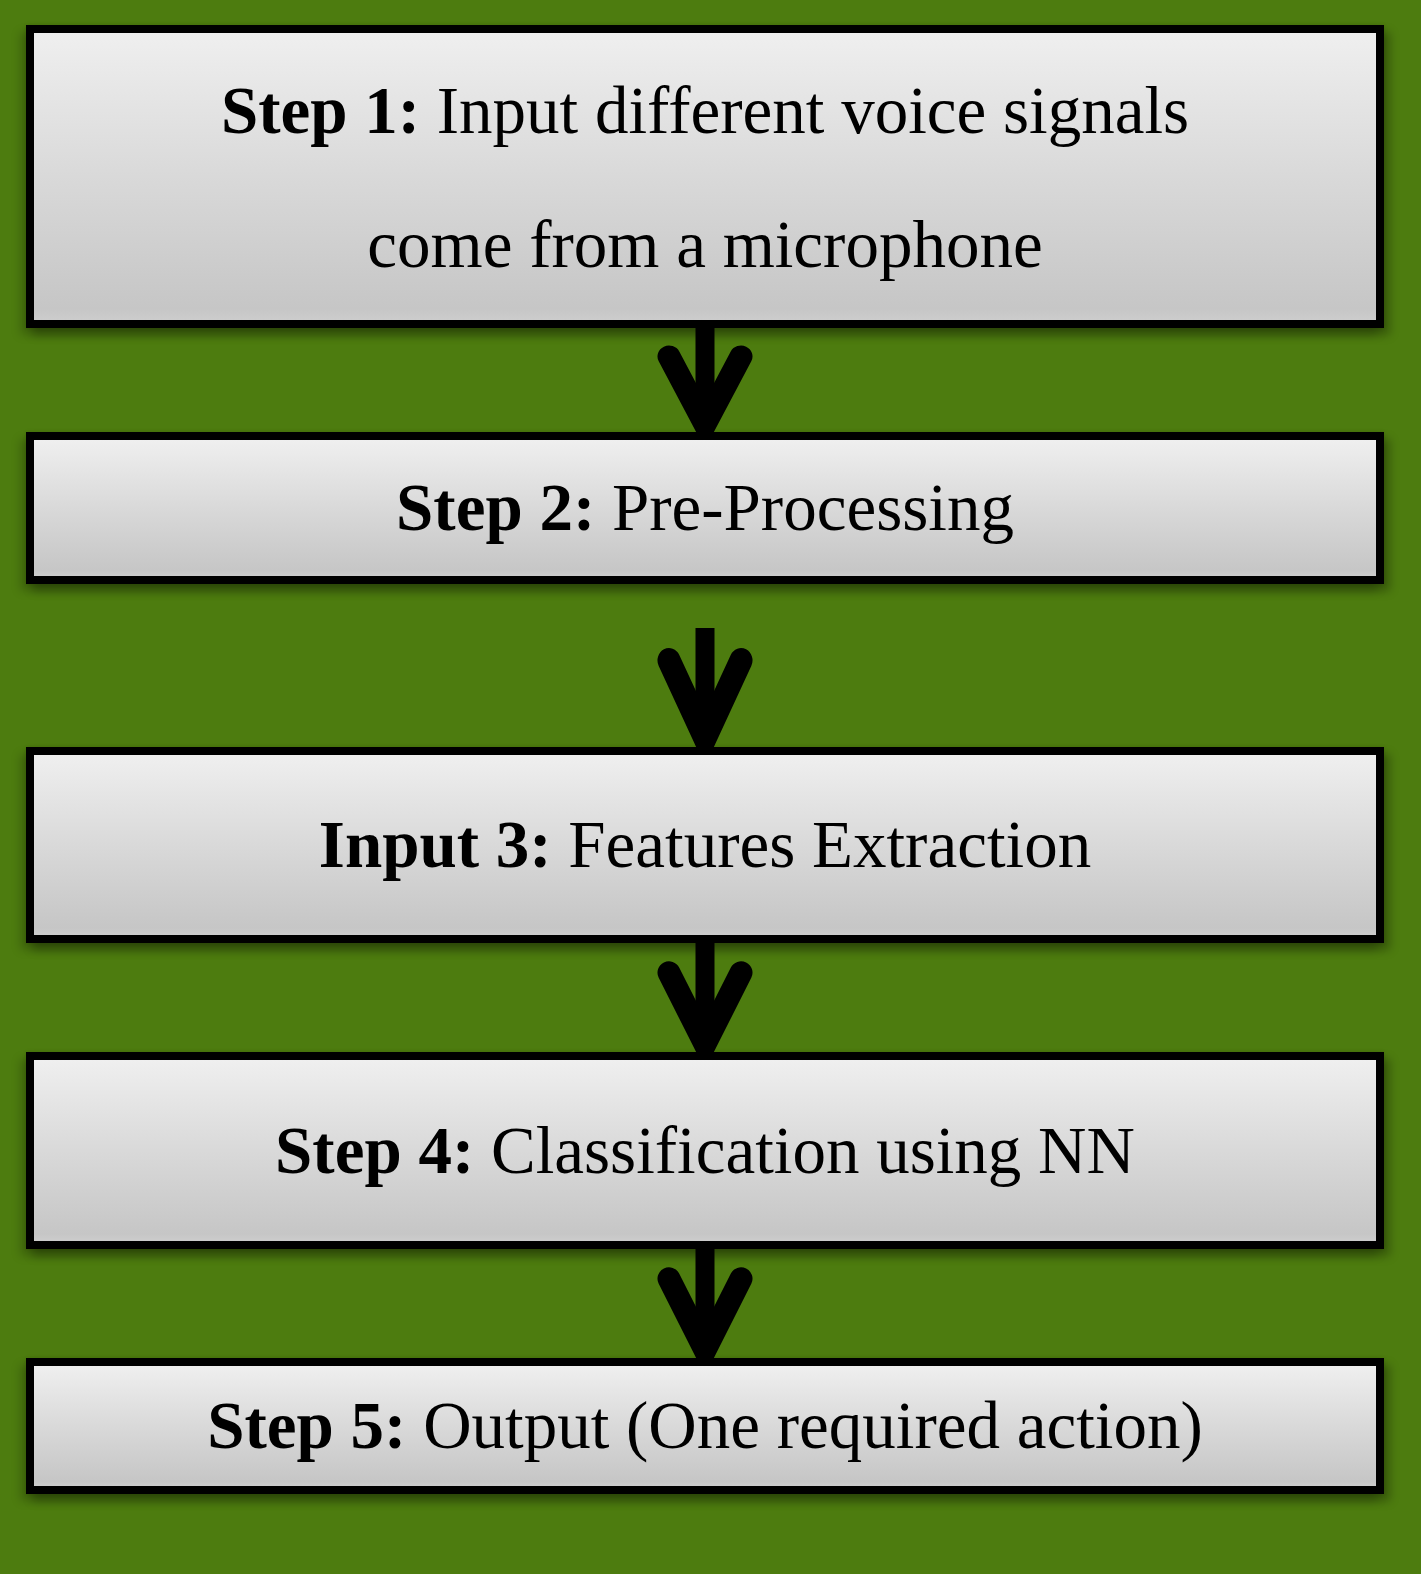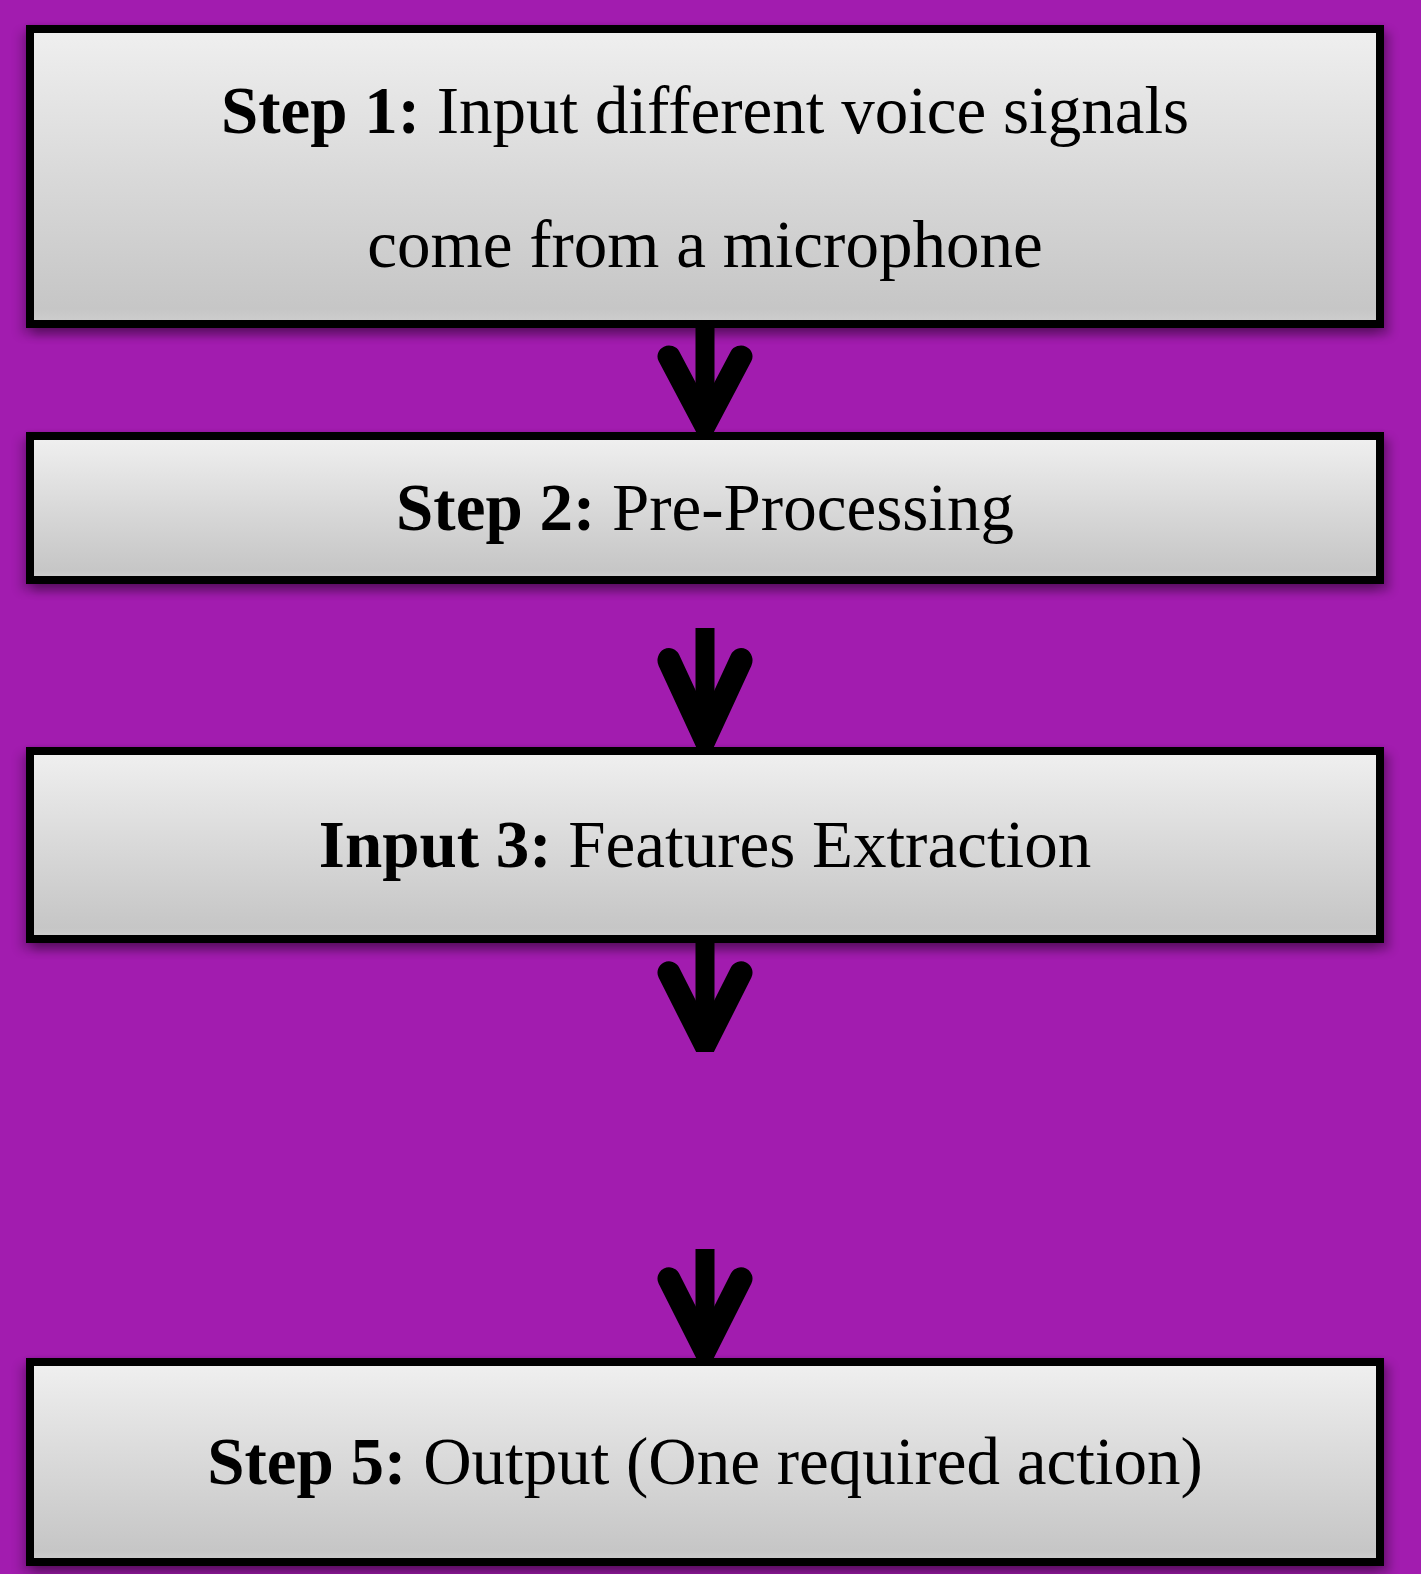--- a/index.html
+++ b/index.html
@@ -4,21 +4,21 @@
 <style>
   html, body {
     margin: 0;
     padding: 0;
     background: #ffffff;
   }
   .canvas {
     position: relative;
     width: 1421px;
     height: 1574px;
-    background: #a21caf;
+    background: #4d7c0f;
     font-family: "Liberation Serif", "DejaVu Serif", serif;
     color: #000000;
     overflow: hidden;
     text-decoration: underline;
   }
   .flow-box {
     position: absolute;
     left: 26px;
     width: 1358px;
     box-sizing: border-box;
@@ -27,21 +27,21 @@
     box-shadow: 6px 7px 9px rgba(0,0,0,0.28), -6px 7px 9px rgba(0,0,0,0.18), 0 0 4px rgba(0,0,0,0.12);
     display: flex;
     align-items: center;
     justify-content: center;
     text-align: center;
   }
   .box-1 { top: 25px;   height: 303px; }
   .box-2 { top: 432px;  height: 152px; }
   .box-3 { top: 747px;  height: 196px; }
   .box-4 { top: 1052px; height: 197px; }
-  .box-5 { top: 1358px; height: 208px; text-align: right; }
+  .box-5 { top: 1358px; height: 136px; text-align: right; }
 
   .box-text {
     font-size: 67px;
     line-height: 1.25;
     white-space: nowrap;
   }
   .box-1 .box-text { line-height: 2.0; }
   .step-label { font-weight: 700; }
 
   .flow-arrow {
@@ -88,20 +88,25 @@
     <div class="box-text">
       <span class="step-label">Input 3:</span> <span class="step-body">Features Extraction</span>
     </div>
   </div>
 
   <svg class="flow-arrow arrow-3" viewBox="0 0 150 110" preserveAspectRatio="none" aria-hidden="true">
     <line x1="75" y1="0" x2="75" y2="80" stroke="currentColor" stroke-width="19"></line>
     <path d="M39 30 L75 102 L111 30" fill="none" stroke="currentColor" stroke-width="23" stroke-linecap="round" stroke-linejoin="miter" stroke-miterlimit="12"></path>
   </svg>
 
+  <div class="flow-box box-4">
+    <div class="box-text">
+      <span class="step-label">Step 4:</span> <span class="step-body">Classification using NN</span>
+    </div>
+  </div>
 
   <svg class="flow-arrow arrow-4" viewBox="0 0 150 110" preserveAspectRatio="none" aria-hidden="true">
     <line x1="75" y1="0" x2="75" y2="80" stroke="currentColor" stroke-width="19"></line>
     <path d="M39 30 L75 102 L111 30" fill="none" stroke="currentColor" stroke-width="23" stroke-linecap="round" stroke-linejoin="miter" stroke-miterlimit="12"></path>
   </svg>
 
   <div class="flow-box box-5">
     <div class="box-text">
       <span class="step-label">Step 5:</span> <span class="step-body">Output (One required action)</span>
     </div>

